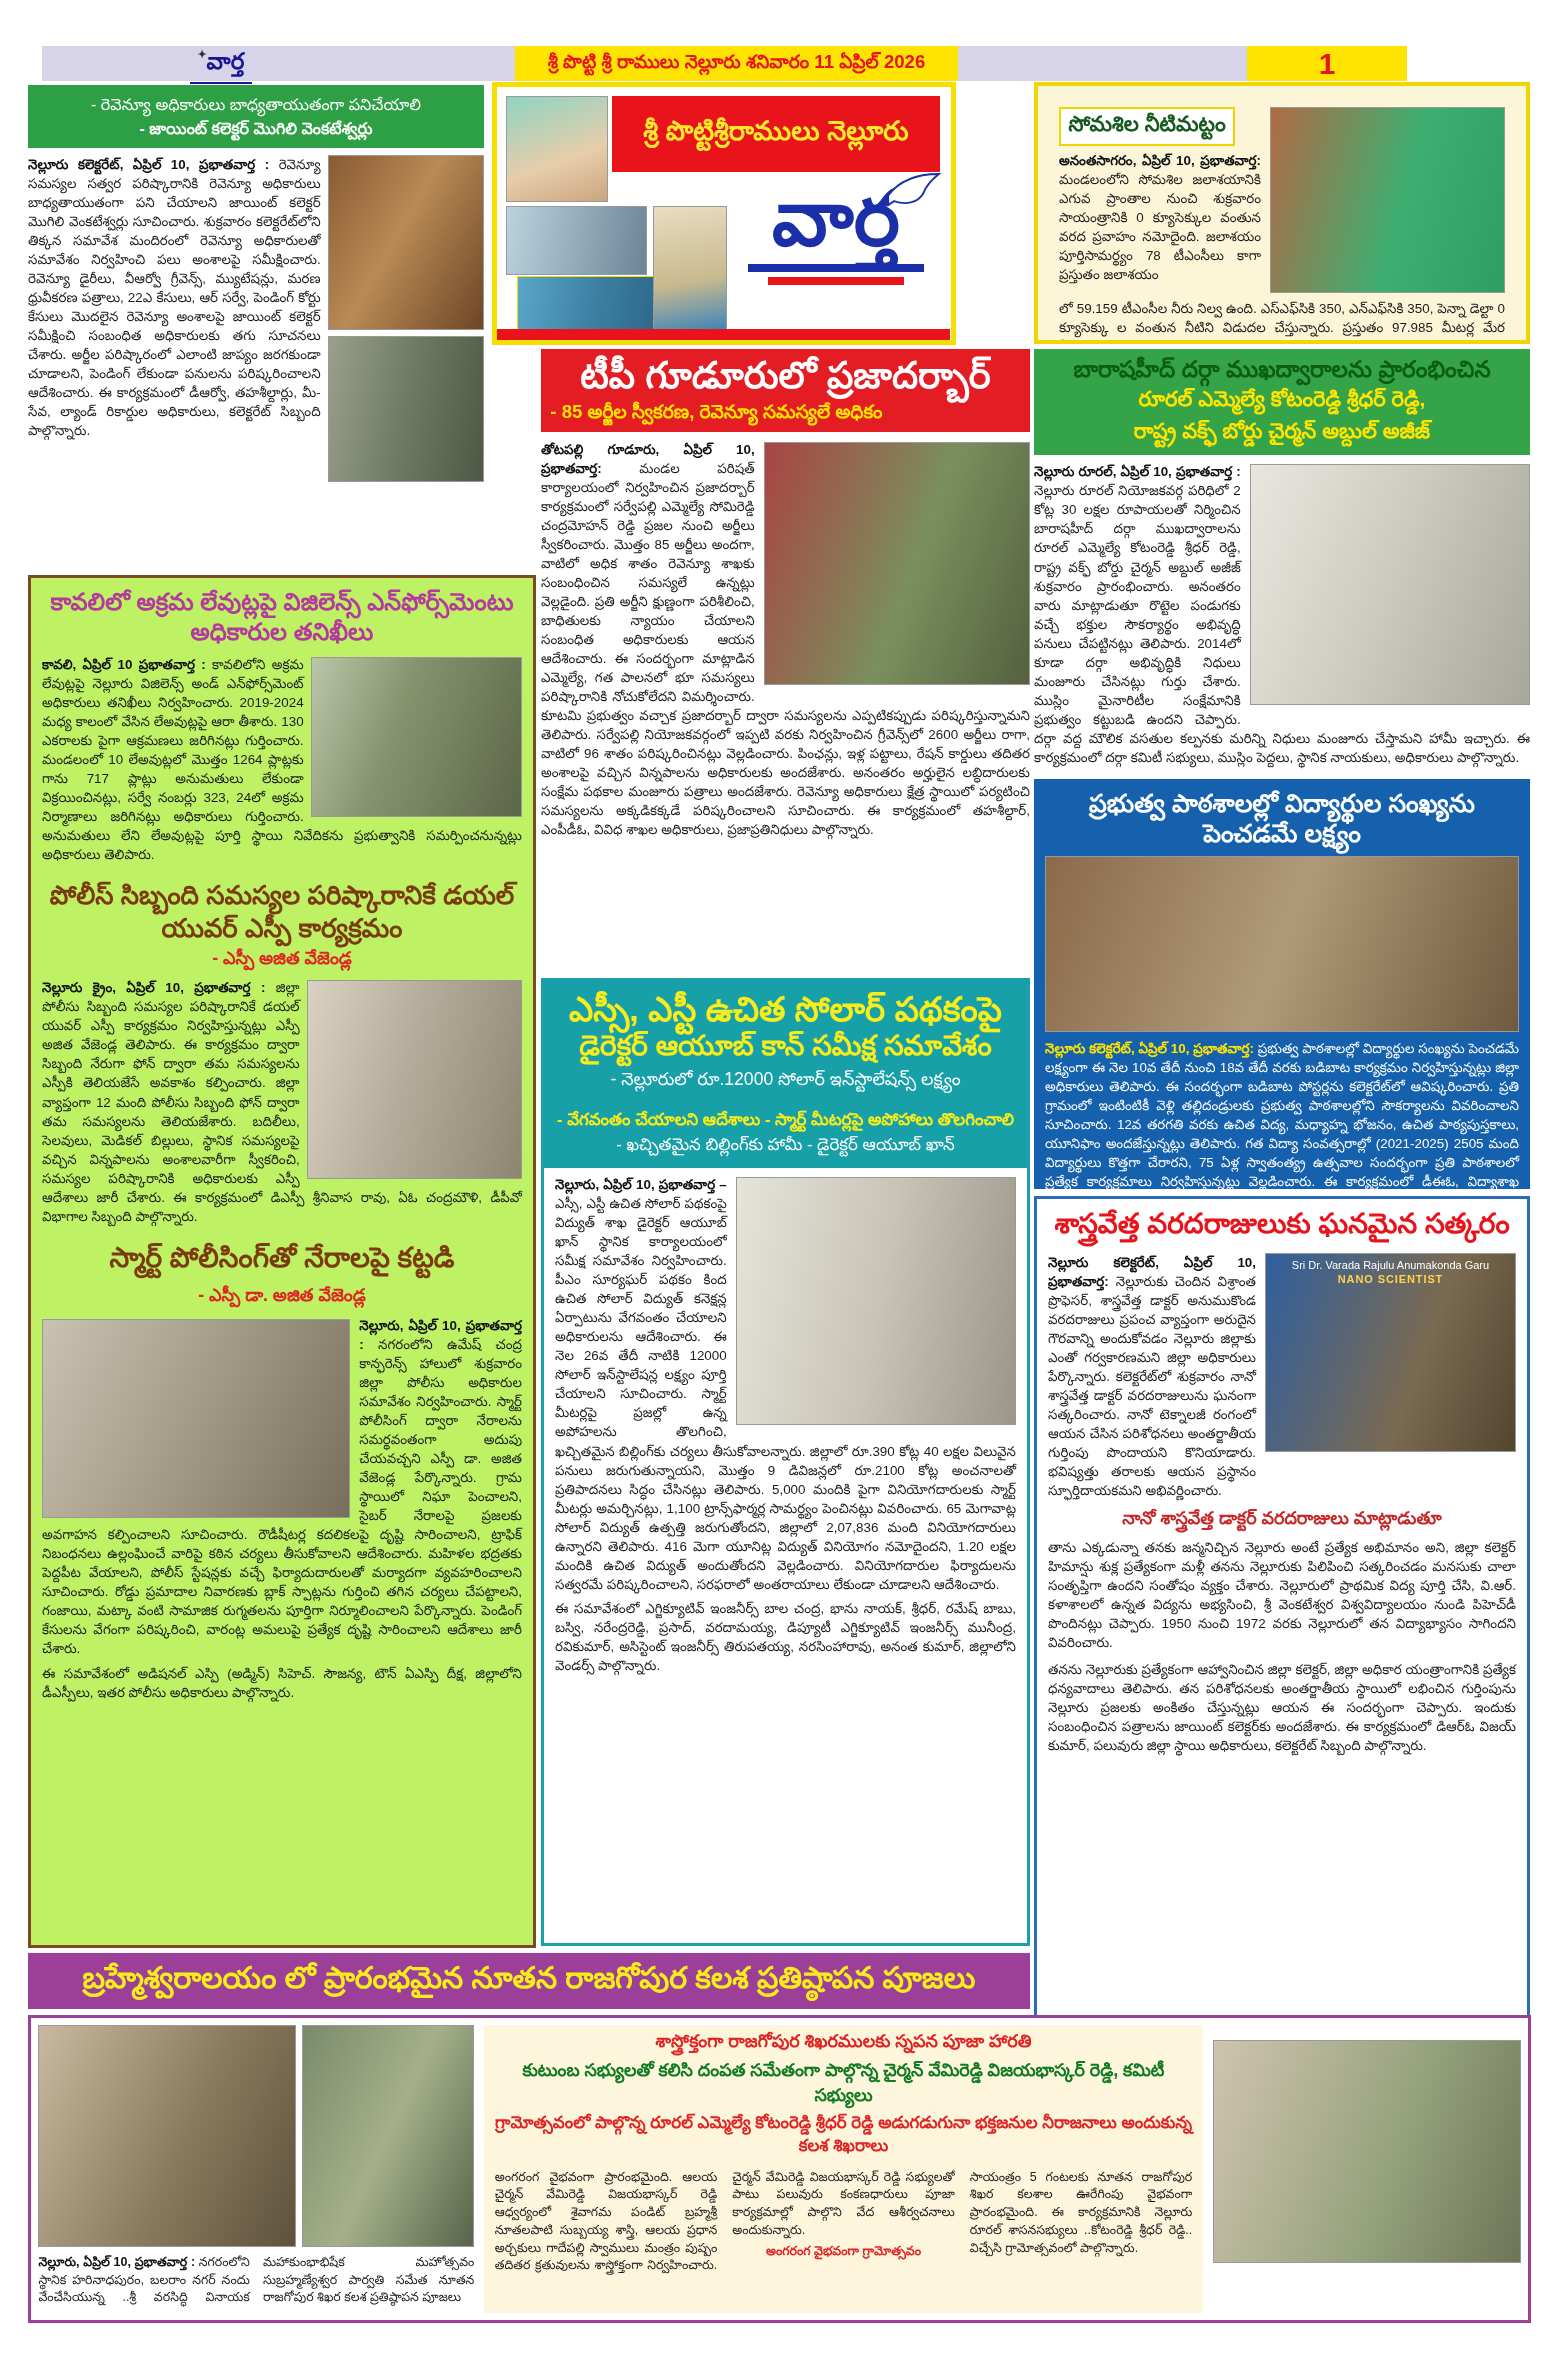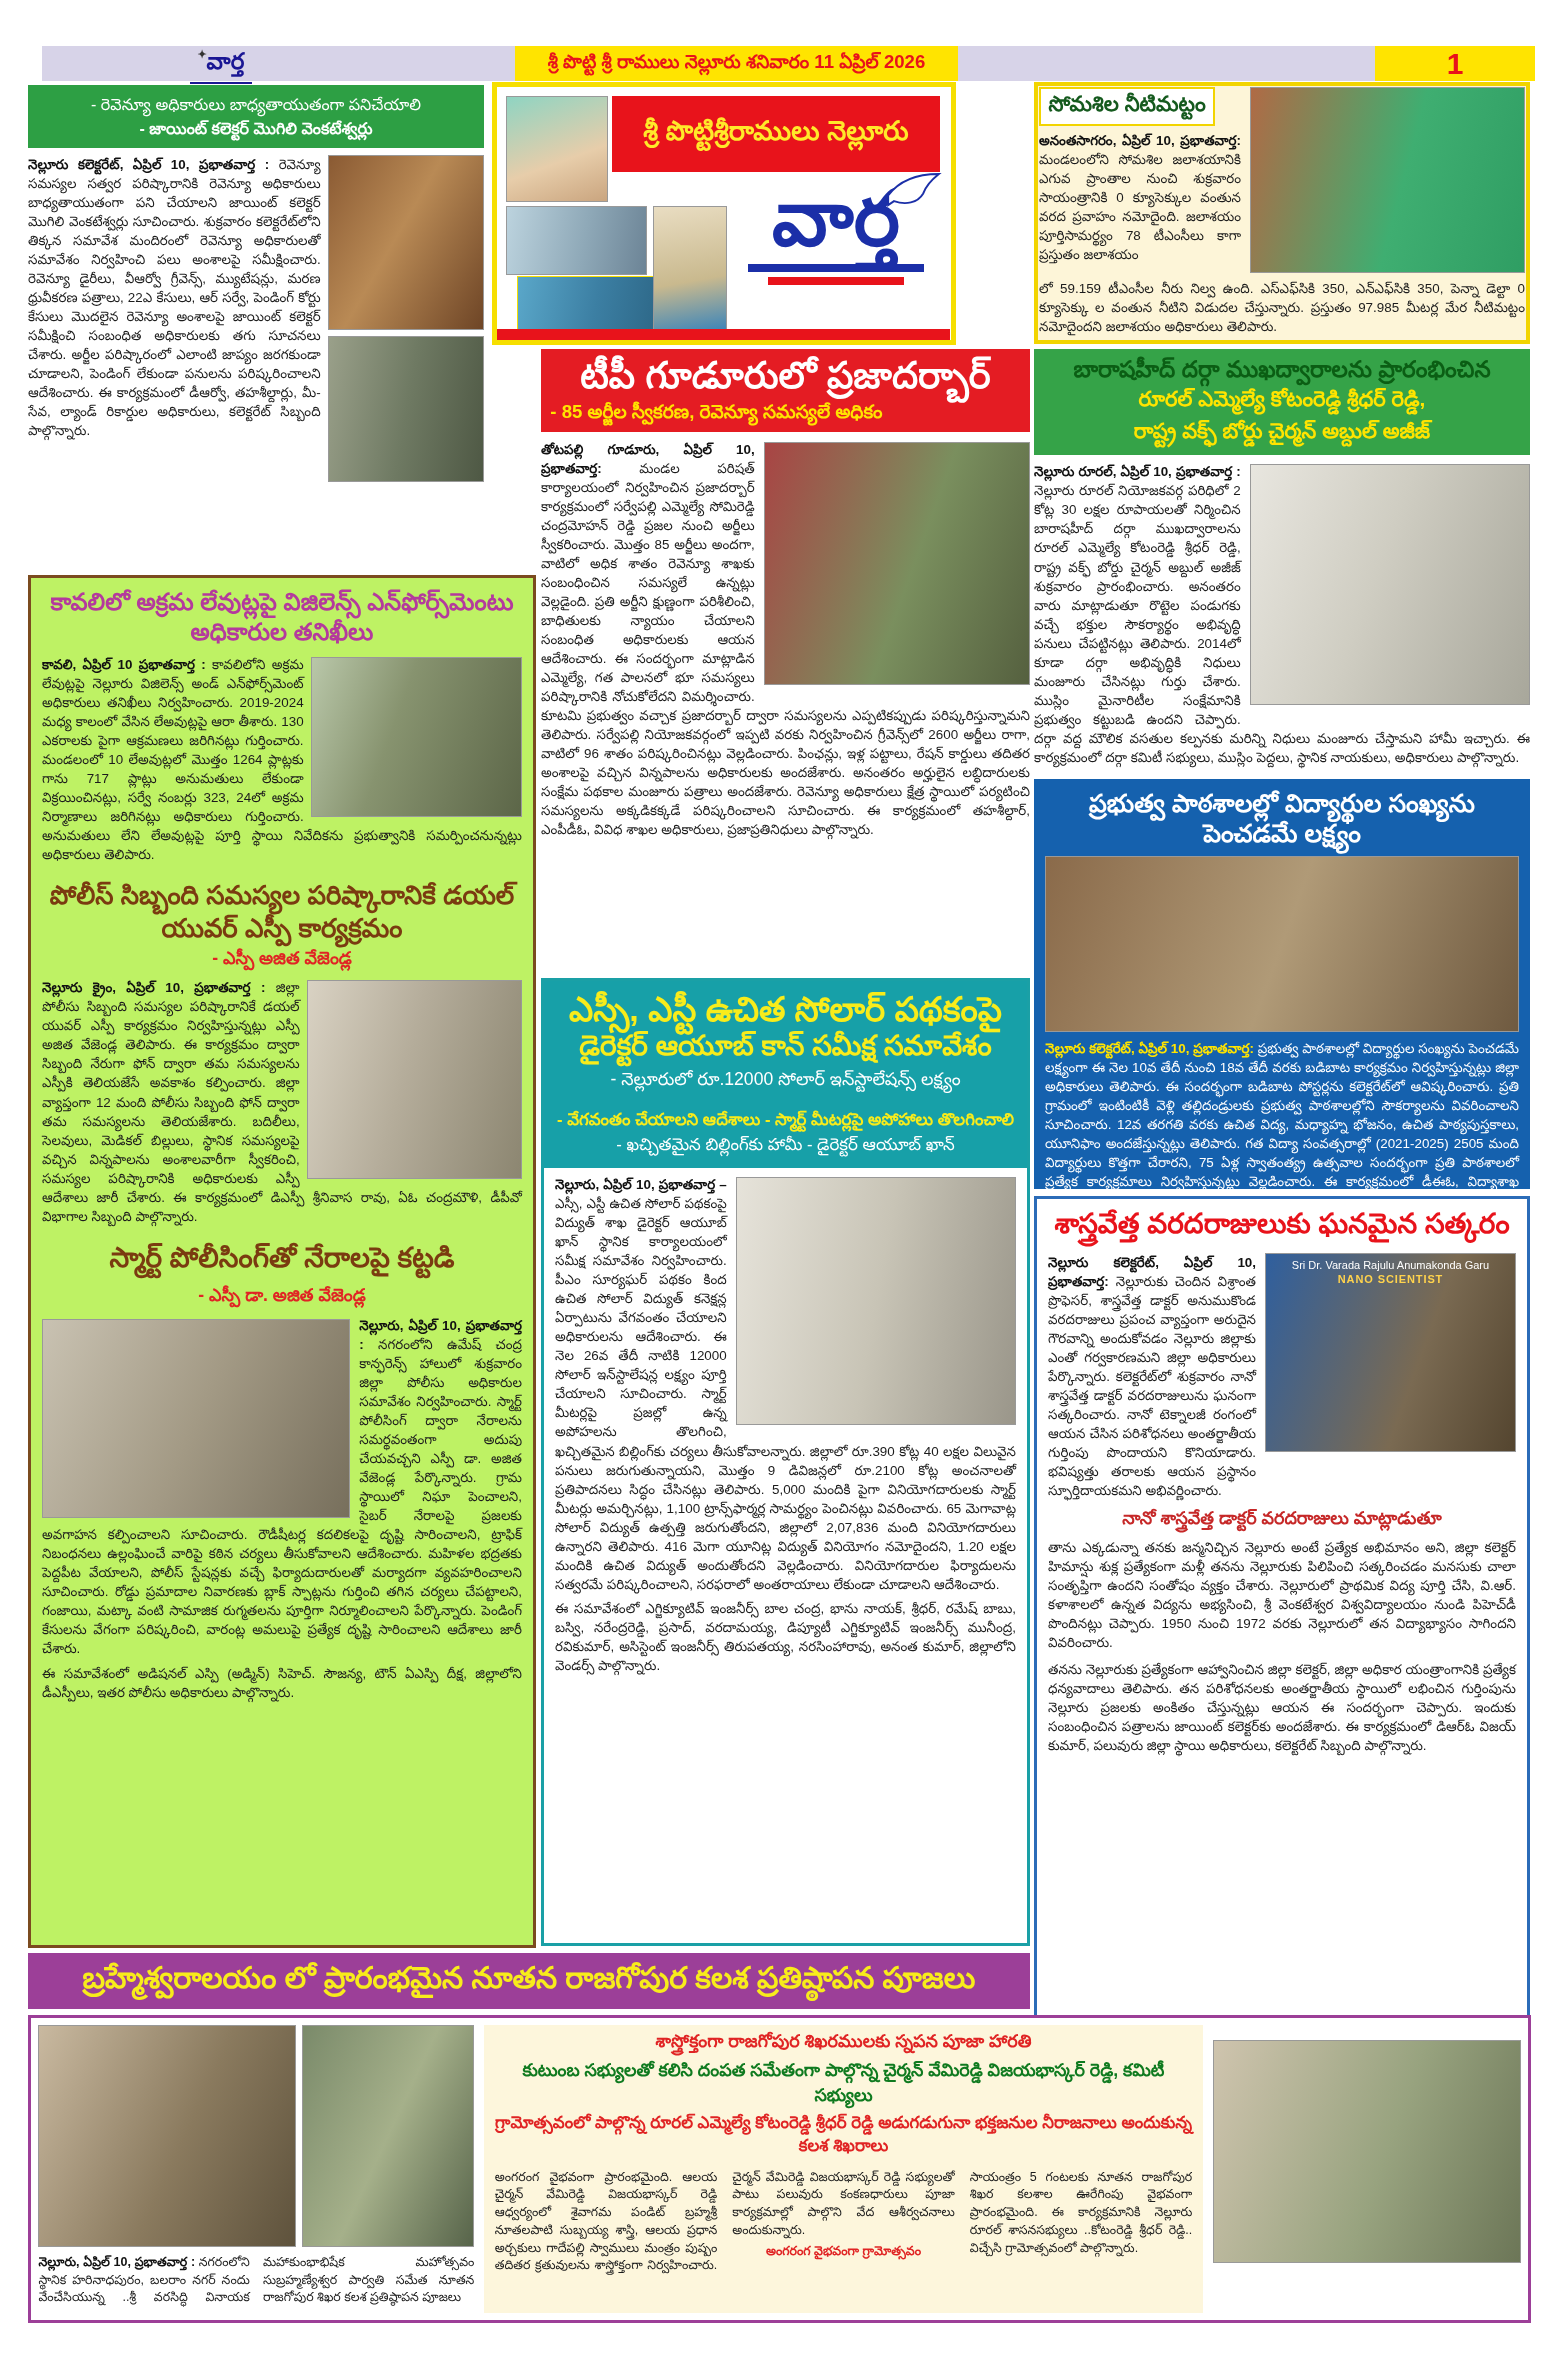--- a/index.html
+++ b/index.html
@@ -5,21 +5,21 @@
   html,body{margin:0;padding:0;background:#ffffff;}
   #page{position:relative;width:1554px;height:2375px;background:#ffffff;
         font-family:"Liberation Sans",sans-serif;color:#1c1c1c;overflow:hidden;}
   .abs{position:absolute;}
   .ph{background-size:cover;border:0.9px solid #999;}
   p{margin:0 0 5.6px 0;}
   .body-txt{font-size:13.4px;line-height:1.42;text-align:justify;}
   .dateline{font-weight:bold;color:#111;}
 
   
-  .topbar{left:42px;top:46px;width:1493px;height:35px;background:#d7d3e8;}
+  .topbar{left:42px;top:46px;width:1365px;height:35px;background:#d7d3e8;}
   .logo-wrap{position:absolute;left:148px;top:1.9px;color:#1a1694;font-weight:bold;font-size:23px;
              border-bottom:2.8px solid #1a1694;padding:0 7.4px 1.9px;}
   .logo-star{font-size:11px;vertical-align:top;color:#333;}
   .edition{position:absolute;left:473px;top:0;width:443px;height:35px;background:#ffe400;
            color:#e8131b;font-weight:bold;font-size:18.6px;display:flex;align-items:center;justify-content:center;}
   .pagenum{position:absolute;right:0;top:0;width:160px;height:35px;background:#ffe400;
            color:#e8131b;font-weight:bold;font-size:30px;display:flex;align-items:center;justify-content:center;}
 
   
   .masthead{left:492px;top:82px;width:464px;height:263px;border:5.6px solid #f6df00;background:#fff;box-sizing:border-box;}
@@ -74,21 +74,21 @@
   .f-h1{color:#f8ec1b;font-weight:bold;font-size:34px;line-height:1.15;}
   .f-h2{color:#f8ec1b;font-weight:bold;font-size:28px;line-height:1.2;}
   .f-s1{color:#ffffff;font-size:17.6px;margin-top:5.6px;}
   .f-s2{color:#f8ec1b;font-weight:bold;font-size:16.7px;margin-top:16px;}
   .f-s3{color:#ffffff;font-size:16.7px;margin-top:2.8px;}
   .f-body{padding:7.4px 11px;}
   .ph-f{float:right;width:278px;height:246px;margin:1.9px 0 7.4px 9.3px;background:linear-gradient(100deg,#e6e3da,#c8c4b6 50%,#9a968a);}
 
   
   .box-g{left:1034px;top:82px;width:496px;height:262px;border:4.6px solid #f2d400;background:#fdf5d8;
-         box-sizing:border-box;padding:1px;overflow:hidden;}
+         box-sizing:border-box;padding:21px;overflow:hidden;}
   .g-row{display:flex;gap:9.3px;}
   .g-left{width:202px;}
   .g-chip{display:inline-block;background:#fff;border:2.8px solid #f2d400;color:#155a1e;
           font-weight:bold;font-size:21.3px;padding:2.8px 7.4px;margin-bottom:5.6px;}
   .g-photo{flex:1;height:184px;background:linear-gradient(105deg,#b06a45,#3fae71 55%,#2f9e63);}
   .g-bottom{margin-top:5.6px;}
 
   
   .art-h{left:1034px;top:349px;width:496px;height:425px;overflow:hidden;}
   .h-head{background:#35a348;text-align:center;padding:7.4px 5.6px;}

